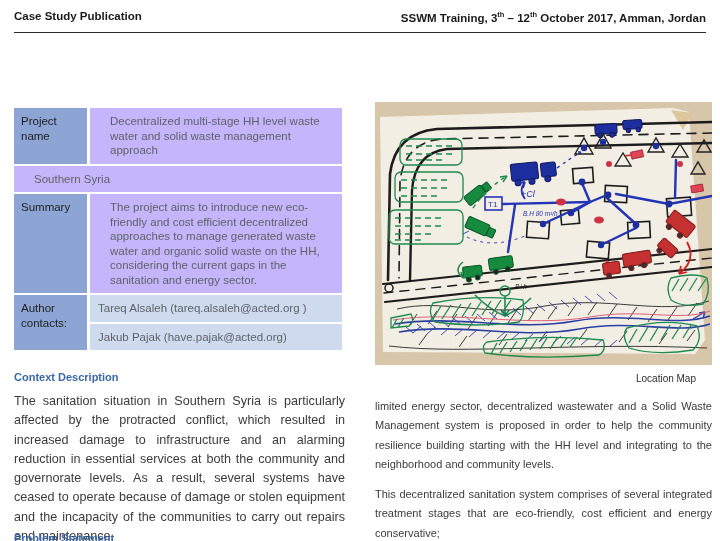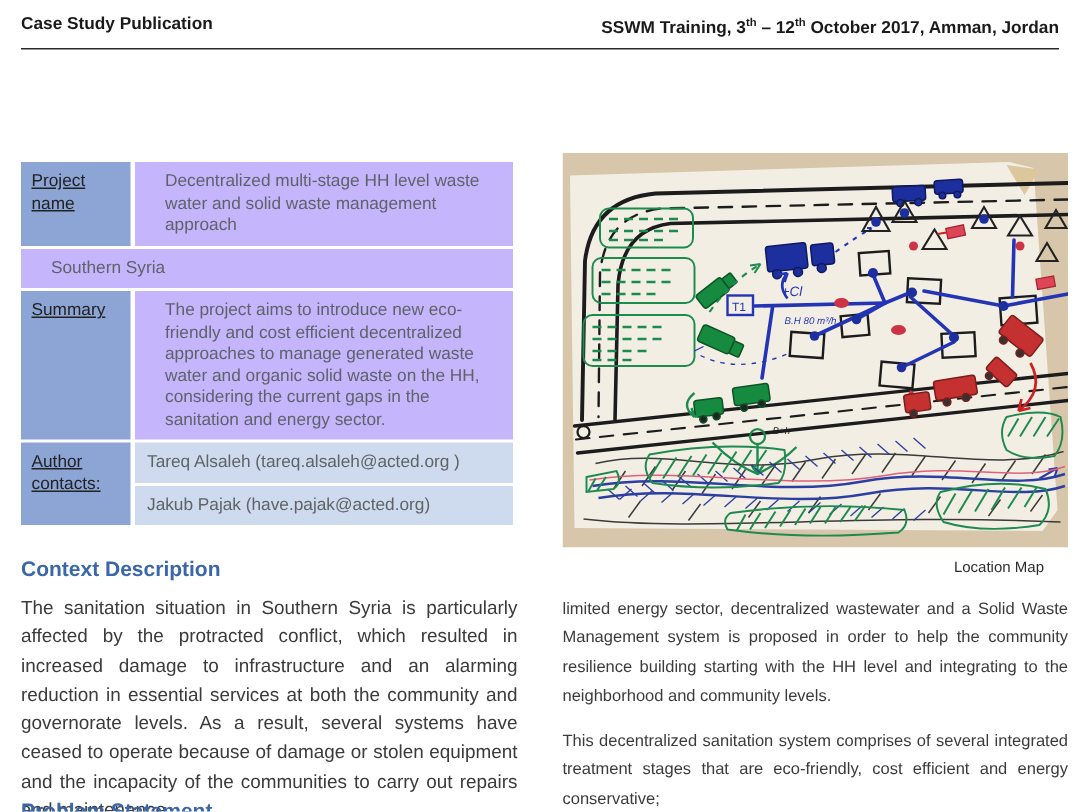--- a/index.html
+++ b/index.html
@@ -17,27 +17,27 @@
   
   .title { position:absolute; top:44px; left:14px; width:696px; font-size:17px;
     line-height:22px; font-weight:bold; color:#3f3f3f; }
 
   
   .leftcol { position:absolute; left:14px; top:108px; width:331px; }
 
   .ptable { width:328px; background:#ffffff; font-size:11.5px; line-height:14.5px; }
   .prow { display:flex; margin-bottom:2px; }
   .pcell-l { width:73px; background:#8ca5d5; color:#222; padding:6px 4px 6px 7px;
-    margin-right:3px; flex-shrink:0;text-decoration:underline; }
+    margin-right:3px; flex-shrink:0; }
   .pcell-r { flex:1; background:#c4b5fd; color:#5f6368; padding:6px 20px; }
   .pcell-r.stack { padding:0; background:transparent; }
   .pcell-r.stack .sub { background:#cedaee; padding:6px 8px; }
   .pcell-r.stack .sub + .sub { margin-top:2px; }
 
-  .sec-heading { font-size:14px; font-weight:bold; color:#3a67a8; }
+  .sec-heading { font-size:11px; font-weight:bold; color:#3a67a8; }
   .context-heading { margin-top:21px; }
   .body-par { margin-top:9px; font-size:12.6px; line-height:19.3px; color:#3b3b3b;
     text-align:justify; }
   .problem-heading { position:absolute; left:14px; top:532px; }
 
   
   .rightcol { position:absolute; left:375px; top:102px; width:337px; }
   .map-fig { width:337px; height:263px; display:block; }
   .fig-caption { margin-top:8px; padding-right:16px; text-align:right; font-size:10px;
     color:#2e2e2e; }

